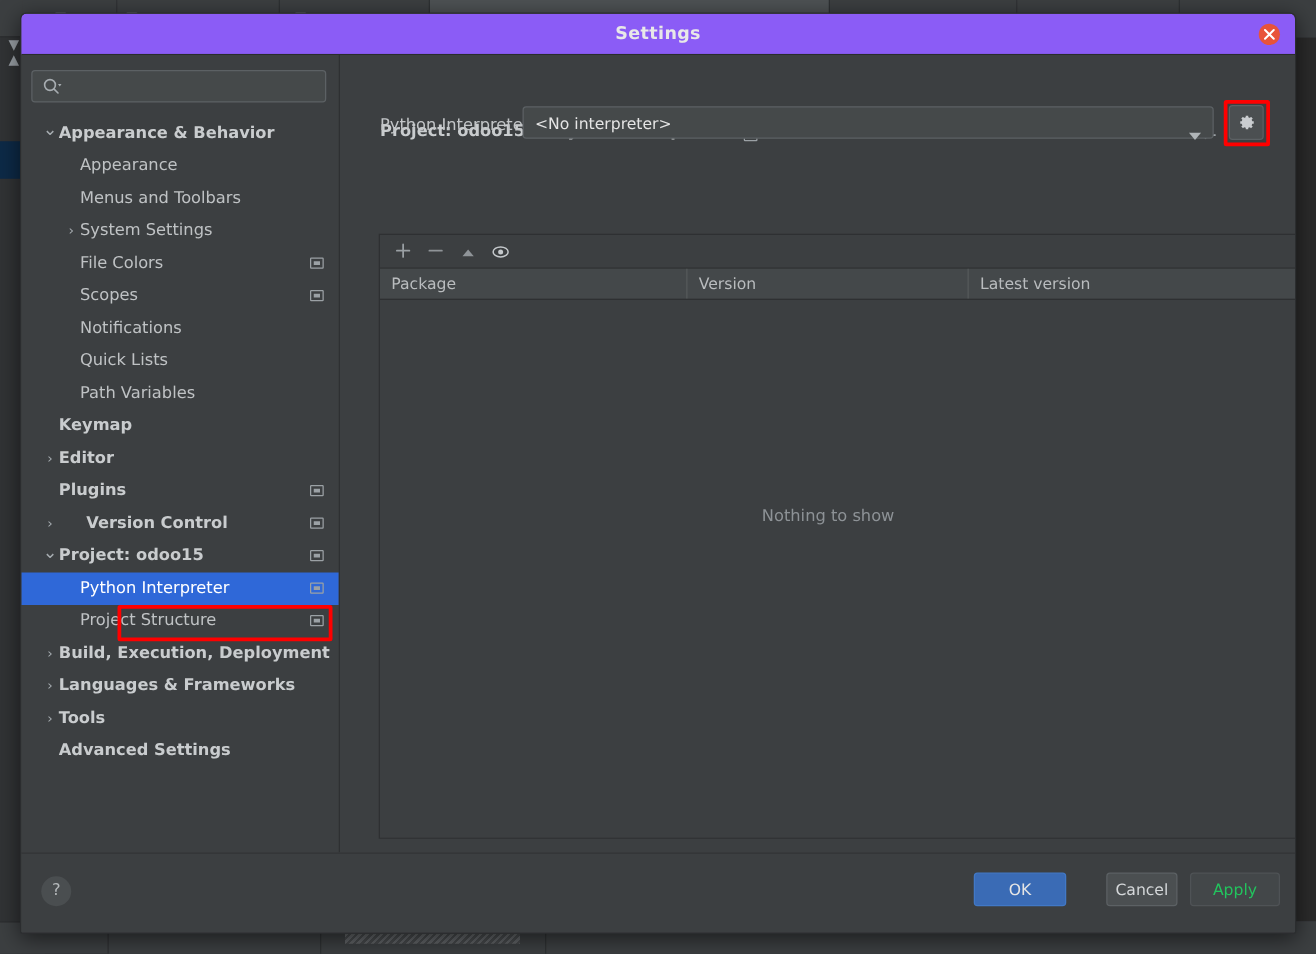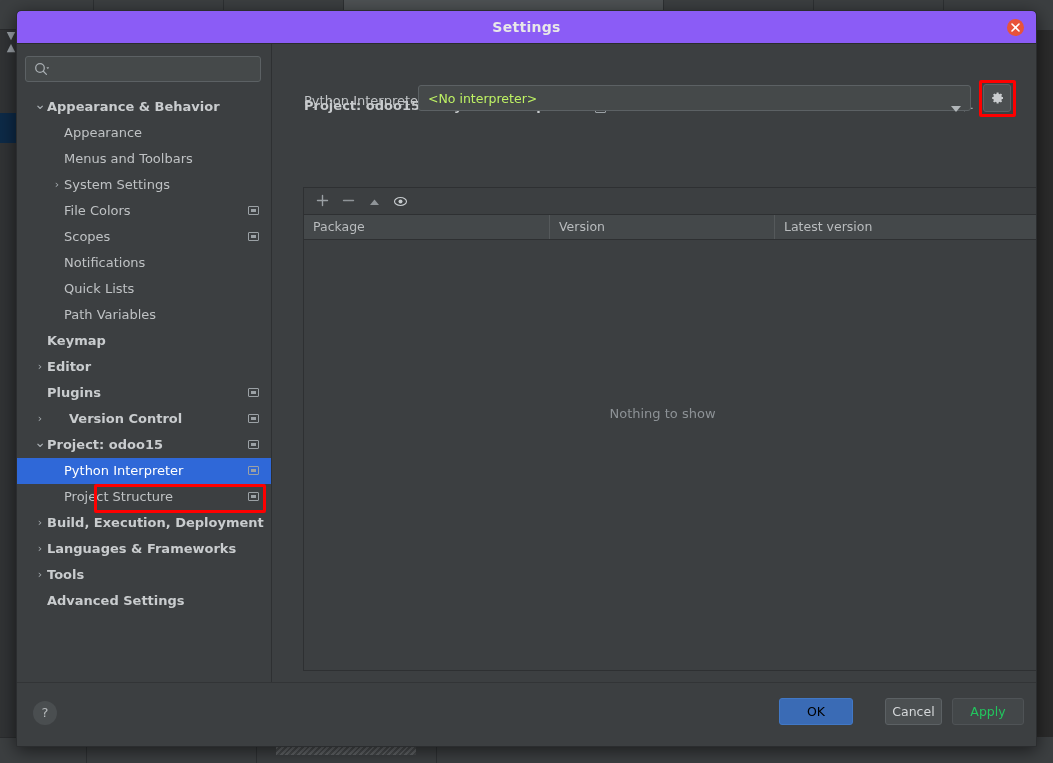--- a/index.html
+++ b/index.html
@@ -160,21 +160,21 @@
 
   .interp-label {
     position: absolute; left: 32px; top: 49px; font-size: 13px; color: #c2c5c7;
   }
   .combo {
     position: absolute; left: 146px; top: 41px; width: 553px; height: 26px;
     background: #45494a; border: 1px solid #5c6164; border-radius: 3px;
     cursor: pointer;
   }
   .combo-text {
-    position: absolute; left: 9px; top: 5px; font-size: 12.5px; color: #bef264;
+    position: absolute; left: 9px; top: 5px; font-size: 12.5px; color: #e5e5e5;
   }
   .combo-arrow { position: absolute; right: 9px; top: 11px; }
   .gear-btn {
     position: absolute; left: 711px; top: 40px; width: 28px; height: 28px;
     background: #4b4f51; border: 1px solid #5c6164; border-radius: 3px; cursor: pointer;
   }
   .gear-btn svg { position: absolute; left: 5px; top: 5px; }
 
   
   .pkg-panel {
@@ -214,21 +214,21 @@
     color: #b5b9bb; font-size: 13px; line-height: 24px; text-align: center;
     cursor: pointer;
   }
   .btn {
     position: absolute; top: 15px; height: 27px;
     border: 1px solid #5c6164; border-radius: 3px;
     background: #4b4f51; color: #d4d7d9;
     font-size: 12.5px; line-height: 25px; text-align: center; cursor: pointer;
     font-family: "DejaVu Sans", "Liberation Sans", sans-serif;
   }
-  .btn.primary { background: #3a6bb5; border-color: #4178c6; color: #000000; }
+  .btn.primary { background: #3a6bb5; border-color: #4178c6; color: #e5e5e5; }
   .btn.disabled { color: #22c55e; border-color: #4f5356; background: #434749; cursor: default; }
 </style>
 </head>
 <body>
 
 <div id="backdrop">
   <div class="bg-topbar"></div>
   <div class="bg-tab" style="left:18px;width:76px;"></div>
   <div class="bg-tab" style="left:94px;width:130px;"></div>
   <div class="bg-tab" style="left:224px;width:120px;"></div>

